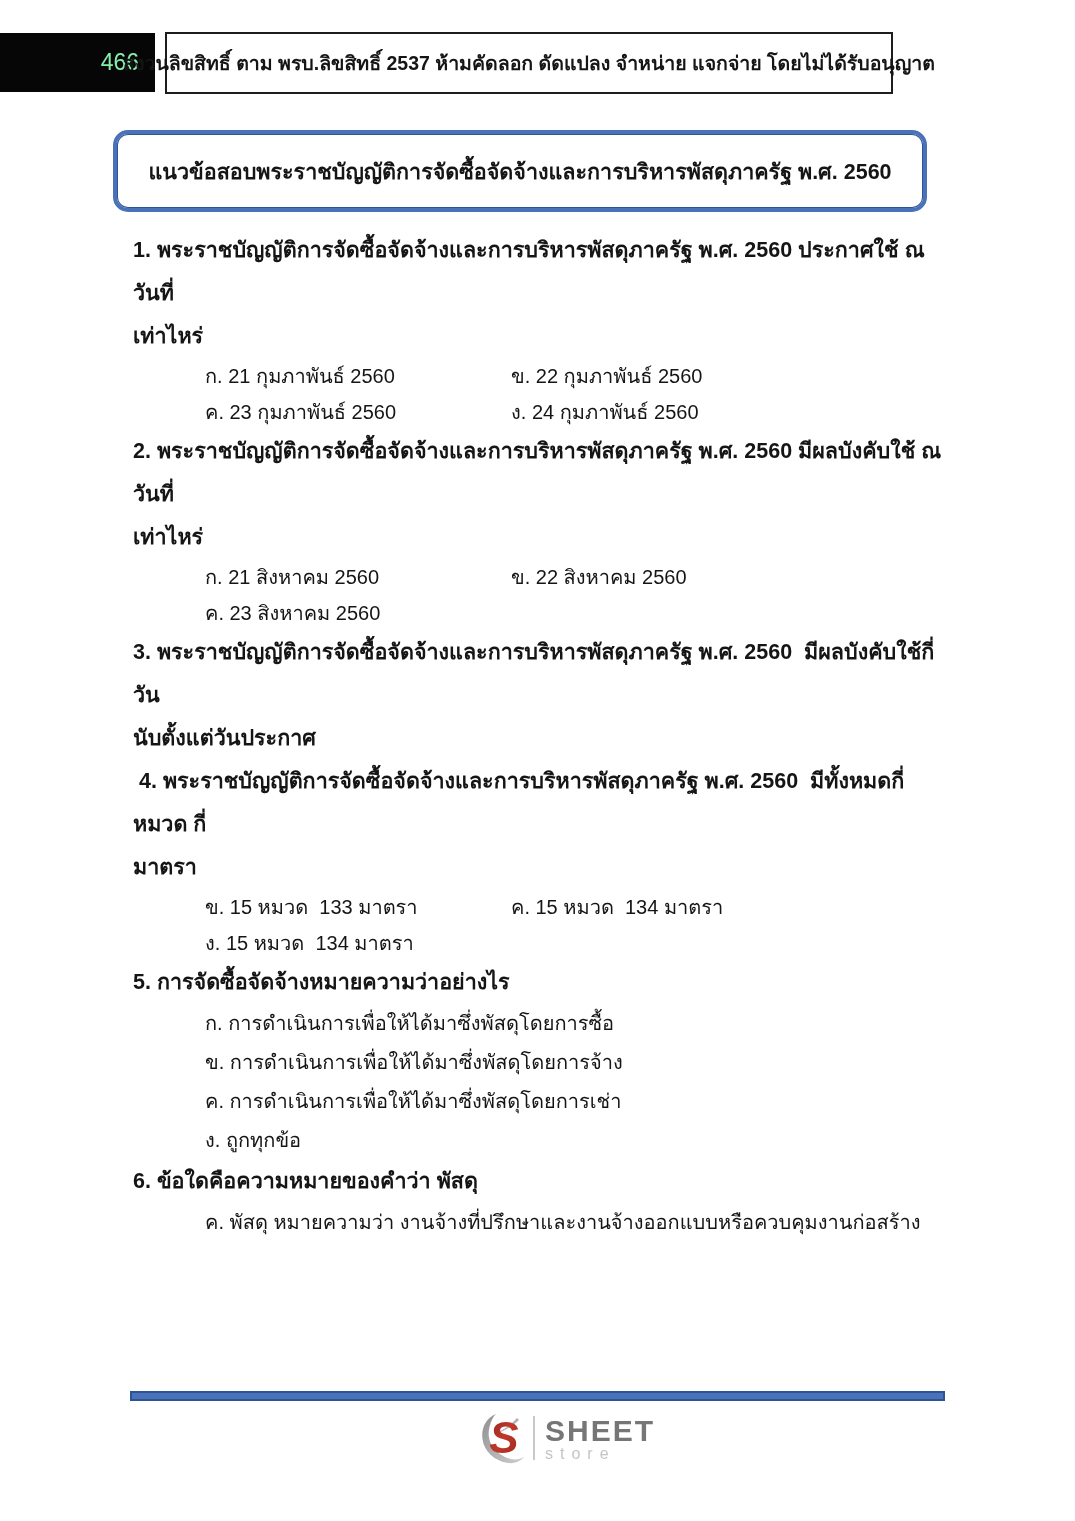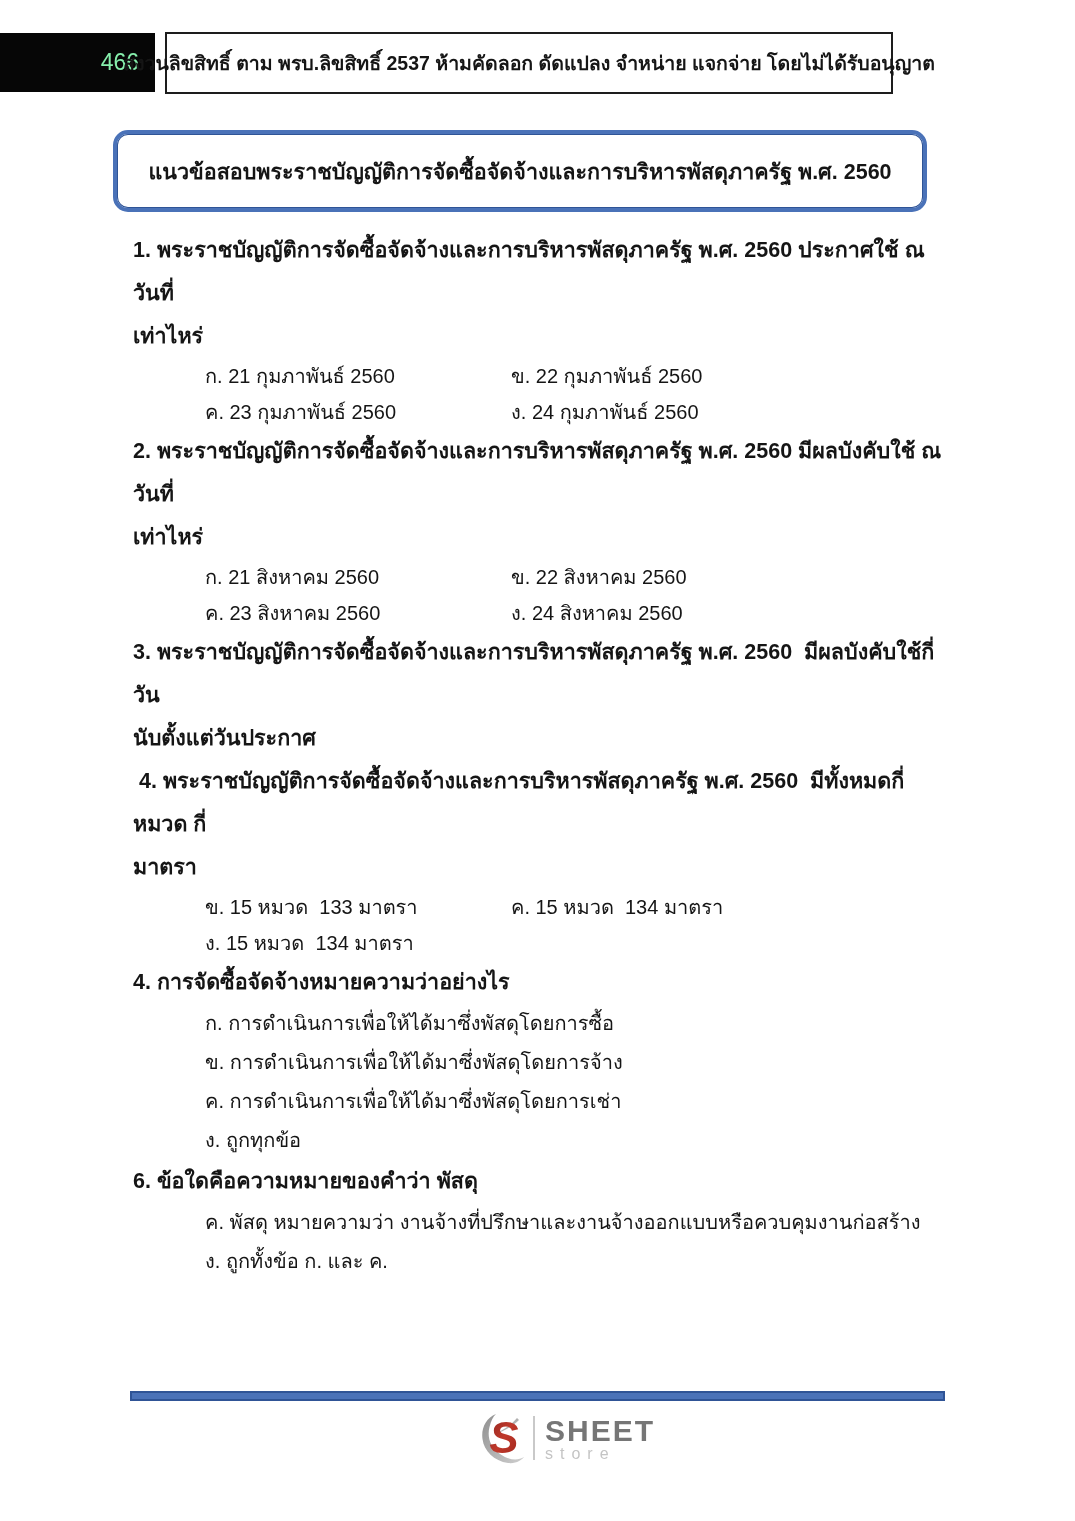--- a/index.html
+++ b/index.html
@@ -146,54 +146,52 @@
       </div>
     </section>
 
     <section class="q-block">
       <div class="q-line">2. พระราชบัญญัติการจัดซื้อจัดจ้างและการบริหารพัสดุภาครัฐ พ.ศ. 2560 มีผลบังคับใช้ ณ วันที่</div>
       <div class="q-line">เท่าไหร่</div>
       <div class="options two-col">
         <div class="opt">ก. 21 สิงหาคม 2560</div>
         <div class="opt">ข. 22 สิงหาคม 2560</div>
         <div class="opt">ค. 23 สิงหาคม 2560</div>
-        <div class="opt">ง. 24 สิงหาคม 2560</div>
       </div>
     </section>
 
     <section class="q-block">
       <div class="q-line">3. พระราชบัญญัติการจัดซื้อจัดจ้างและการบริหารพัสดุภาครัฐ พ.ศ. 2560  มีผลบังคับใช้กี่วัน</div>
       <div class="q-line">นับตั้งแต่วันประกาศ</div>
     </section>
 
     <section class="q-block">
       <div class="q-line"> 4. พระราชบัญญัติการจัดซื้อจัดจ้างและการบริหารพัสดุภาครัฐ พ.ศ. 2560  มีทั้งหมดกี่หมวด กี่</div>
       <div class="q-line">มาตรา</div>
       <div class="options two-col">
         <div class="opt">ข. 15 หมวด  133 มาตรา</div>
         <div class="opt">ค. 15 หมวด  134 มาตรา</div>
         <div class="opt">ง. 15 หมวด  134 มาตรา</div>
       </div>
     </section>
 
     <section class="q-block">
-      <div class="q-line">4. การจัดซื้อจัดจ้างหมายความว่าอย่างไร</div>
+      <div class="q-line">5. การจัดซื้อจัดจ้างหมายความว่าอย่างไร</div>
       <div class="options one-col">
         <div class="opt">ก. การดำเนินการเพื่อให้ได้มาซึ่งพัสดุโดยการซื้อ</div>
         <div class="opt">ข. การดำเนินการเพื่อให้ได้มาซึ่งพัสดุโดยการจ้าง</div>
         <div class="opt">ค. การดำเนินการเพื่อให้ได้มาซึ่งพัสดุโดยการเช่า</div>
         <div class="opt">ง. ถูกทุกข้อ</div>
       </div>
     </section>
 
     <section class="q-block">
       <div class="q-line">6. ข้อใดคือความหมายของคำว่า พัสดุ</div>
       <div class="options one-col">
         <div class="opt">ค. พัสดุ หมายความว่า งานจ้างที่ปรึกษาและงานจ้างออกแบบหรือควบคุมงานก่อสร้าง</div>
-        <div class="opt">ง. ถูกทั้งข้อ ก. และ ค.</div>
       </div>
     </section>
 
   </div>
 
   <div class="footer-bar"></div>
 
   <div class="logo">
     <svg class="logo-icon" viewBox="0 0 44 52" xmlns="http://www.w3.org/2000/svg" aria-hidden="true">
       <defs>

